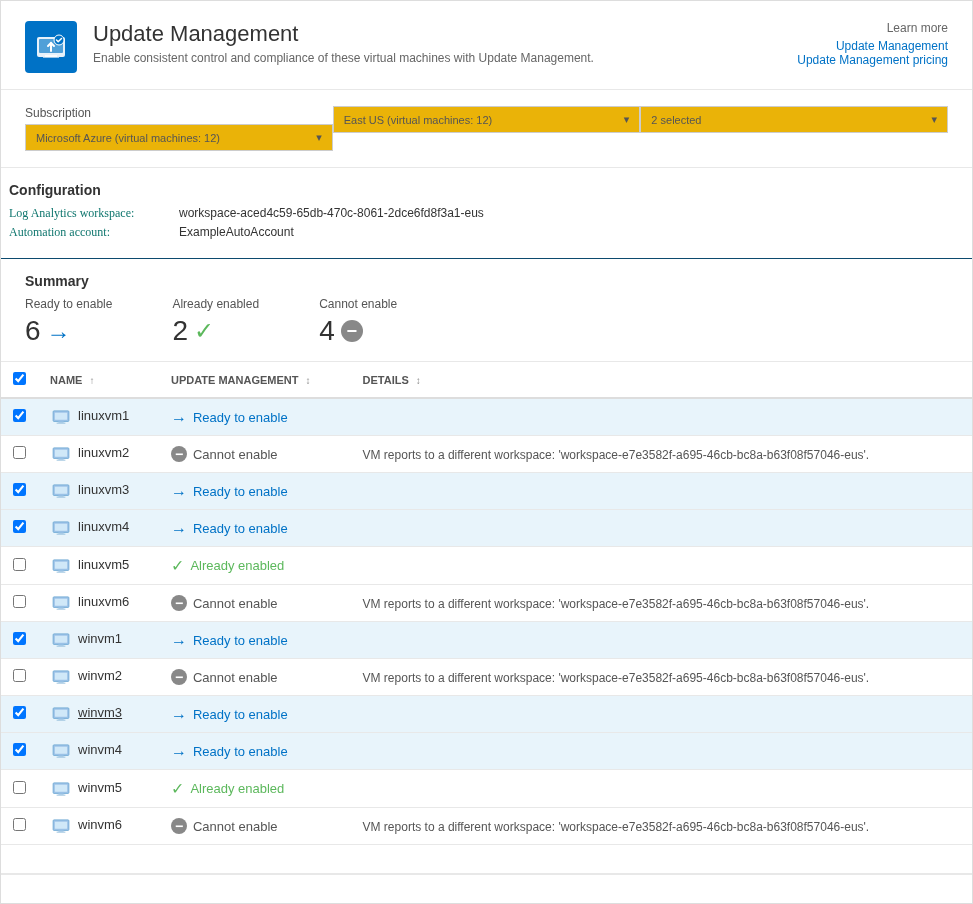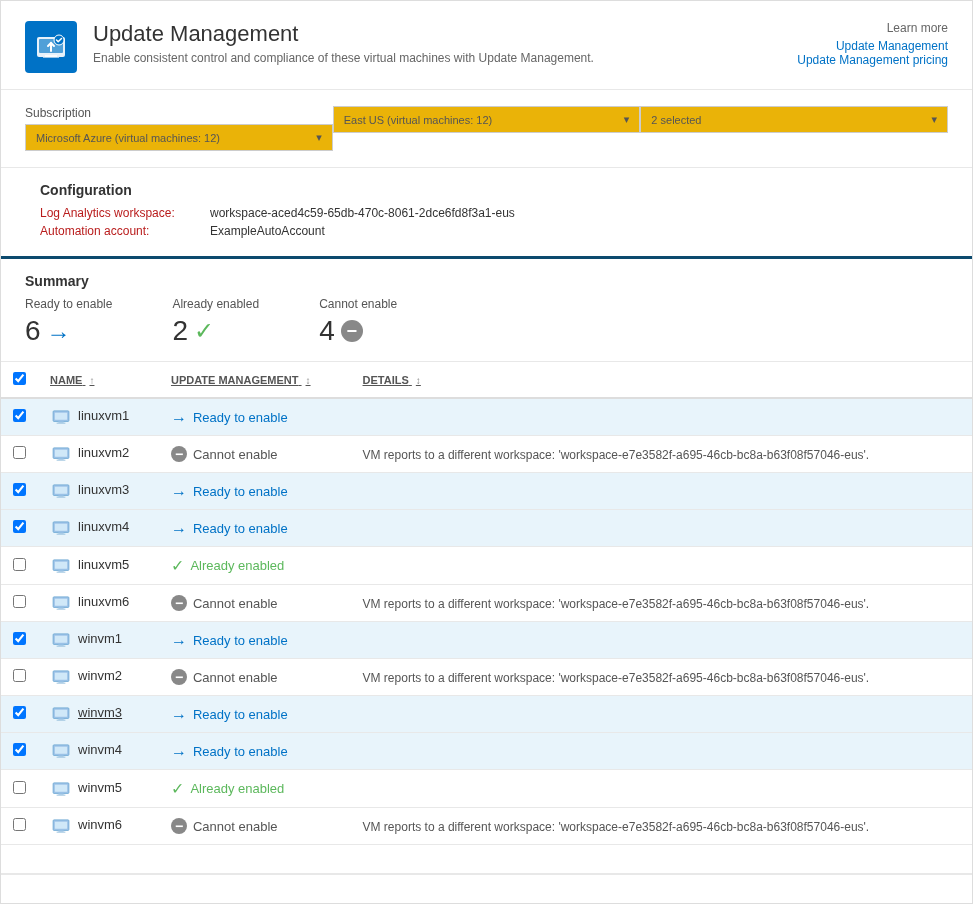--- a/index.html
+++ b/index.html
@@ -12,38 +12,38 @@
     .header-text p { font-size: 12px; color: #666; max-width: 600px; }
     .header-links { position: absolute; right: 24px; top: 20px; text-align: right; }
     .header-links .learn-more { font-size: 12px; color: #666; margin-bottom: 4px; }
     .header-links a { display: block; color: #0072c6; text-decoration: none; font-size: 12px; }
     .notice { padding: 14px 24px; font-size: 12px; color: #333; border-bottom: 1px solid #e8e8e8; line-height: 1.5; }
     .dropdowns { display: flex; padding: 16px 24px; border-bottom: 1px solid #e8e8e8; }
     .dropdown-group { display: flex; flex-direction: column; flex: 1; }
     .dropdown-group label { font-size: 12px; color: #555; margin-bottom: 4px; }
     .dropdown-select { border: 1px solid #ccc; padding: 6px 10px; font-size: 13px; color: #333; display: flex; justify-content: space-between; align-items: center; cursor: pointer; background: #eab308; }
     .dropdown-select span { font-size: 11px; color: #555; }
-    .config-section { padding: 14px 39px; border-bottom: 3px solid #0c4a6e; }
+    .config-section { padding: 14px 8px; border-bottom: 1px solid #0c4a6e; }
     .config-section h3 { font-size: 14px; font-weight: 600; margin-bottom: 8px; }
     .config-row { display: flex; font-size: 12px; margin-bottom: 4px; }
-    .config-label { color: #b91c1c; width: 170px; flex-shrink: 0; }
+    .config-label { color: #0f766e; width: 170px; flex-shrink: 0; font-family: Liberation Serif, serif; }
     .config-value { color: #333; }
     .summary-section { padding: 14px 24px; border-bottom: 1px solid #e8e8e8; }
     .summary-section h3 { font-size: 14px; font-weight: 600; margin-bottom: 8px; }
     .summary-items { display: flex; gap: 60px; }
     .summary-item { display: flex; flex-direction: column; }
     .summary-item .label { font-size: 12px; color: #555; margin-bottom: 4px; }
     .summary-item .value { display: flex; align-items: center; gap: 6px; font-size: 28px; font-weight: 300; }
     .arrow-icon { color: #0072c6; font-size: 24px; }
     .check-icon { color: #5cb85c; font-size: 24px; }
     .minus-icon { color: #777; font-size: 24px; }
     .table-section { flex: 1; overflow: auto; }
     table { width: 100%; border-collapse: collapse; }
     thead tr { border-bottom: 2px solid #ddd; background: #fff; }
-    thead th { padding: 10px 12px; text-align: left; font-size: 11px; font-weight: 600; color: #555; text-transform: uppercase; white-space: nowrap; text-decoration: underline; }
+    thead th { padding: 10px 12px; text-align: left; font-size: 11px; font-weight: 600; color: #555; text-transform: uppercase; white-space: nowrap; }
     tbody tr { border-bottom: 1px solid #e8e8e8; }
     tbody tr.selected { background: #e8f4fb; }
     tbody tr:not(.selected) { background: #fff; }
     tbody td { padding: 9px 12px; font-size: 13px; }
     .status-ready { display: flex; align-items: center; gap: 6px; color: #0072c6; }
     .status-cannot { display: flex; align-items: center; gap: 6px; color: #555; }
     .status-enabled { display: flex; align-items: center; gap: 6px; color: #5cb85c; }
     .details-text { font-size: 12px; color: #555; }
     .footer { display: flex; align-items: center; padding: 14px 24px; border-top: 2px solid #e8e8e8; gap: 12px; background: #fff; }
     .sort-icon { font-size: 10px; color: #888; margin-left: 4px; }

